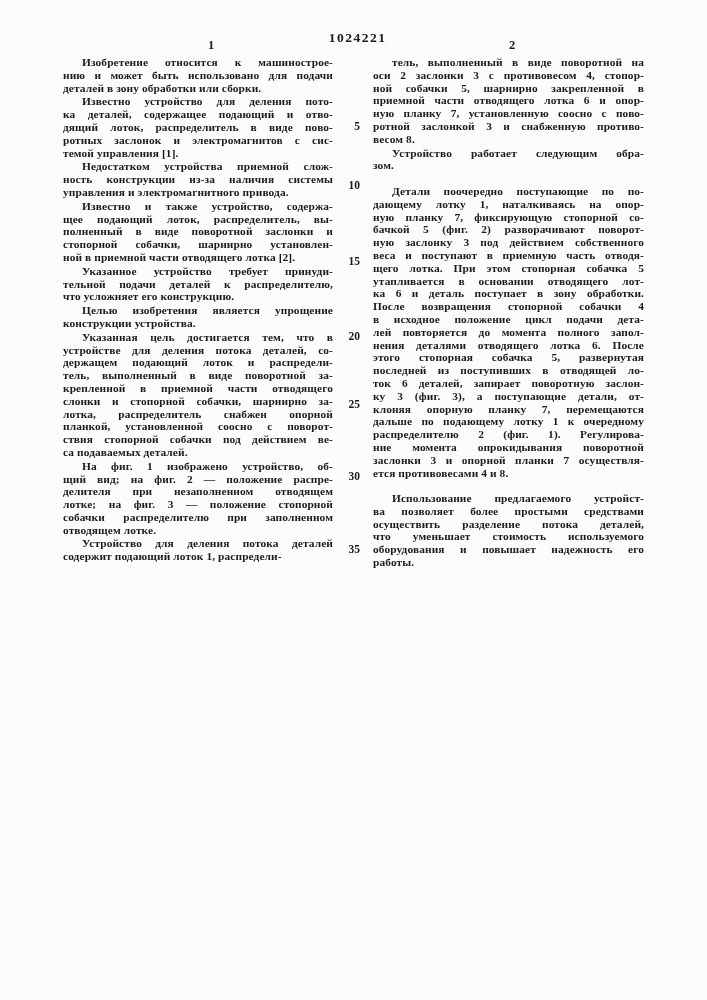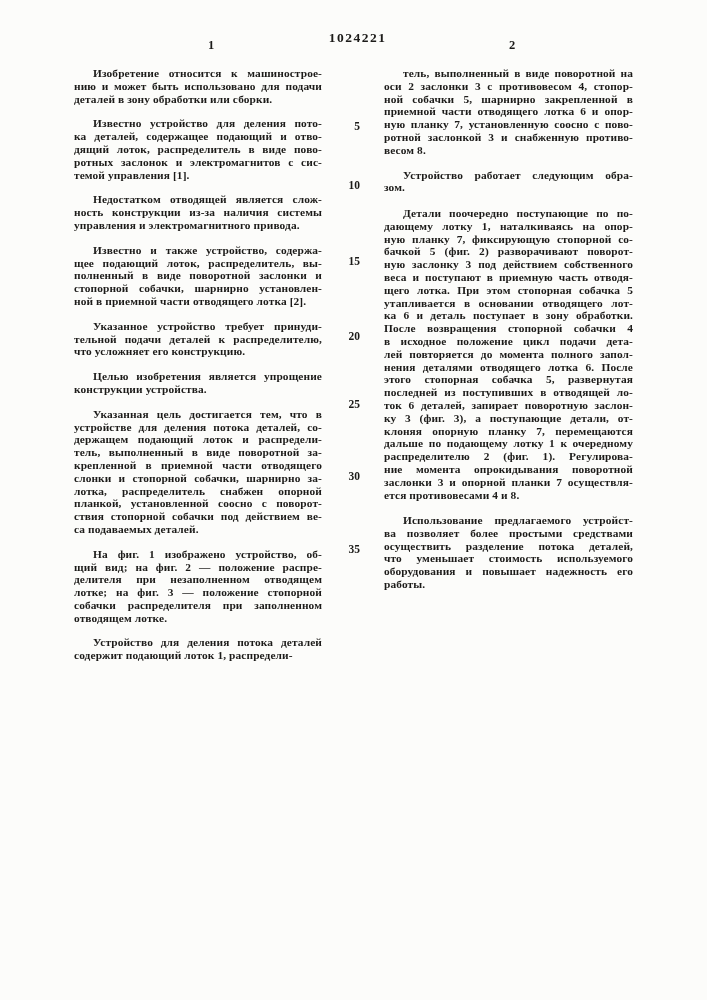--- a/index.html
+++ b/index.html
@@ -41,21 +41,21 @@
   .column {
     position: absolute;
     top: 55px;
     font-size: 11.4px;
     font-weight: 600;
     letter-spacing: 0.1px;
   }
   .left-column  { left: 62px;  width: 272px; }
   .right-column { left: 372px; width: 273px; }
 
-  .para { margin: 12px; }
+  .para { margin: 1px; }
   .para.gap-before { margin-top: 12.8px; }
 
   .line {
     line-height: 12.8px;
     height: 12.8px;
     text-align: justify;
     text-align-last: justify;
     white-space: nowrap;
   }
   .line.pl {
@@ -116,21 +116,21 @@
         <div class="line pl">деталей в зону обработки или сборки.</div>
       </div>
     <div class="para">
         <div class="line">Известно устройство для деления пото-</div>
         <div class="line">ка деталей, содержащее подающий и отво-</div>
         <div class="line">дящий лоток, распределитель в виде пово-</div>
         <div class="line">ротных заслонок и электромагнитов с сис-</div>
         <div class="line pl">темой управления [1].</div>
       </div>
     <div class="para">
-        <div class="line">Недостатком отводящей является слож-</div>
+        <div class="line">Недостатком устройства приемной слож-</div>
         <div class="line">ность конструкции из-за наличия системы</div>
         <div class="line pl">управления и электромагнитного привода.</div>
       </div>
     <div class="para">
         <div class="line">Известно и также устройство, содержа-</div>
         <div class="line">щее подающий лоток, распределитель, вы-</div>
         <div class="line">полненный в виде поворотной заслонки и</div>
         <div class="line">стопорной собачки, шарнирно установлен-</div>
         <div class="line pl">ной в приемной части отводящего лотка [2].</div>
       </div>
@@ -153,21 +153,21 @@
         <div class="line">лотка, распределитель снабжен опорной</div>
         <div class="line">планкой, установленной соосно с поворот-</div>
         <div class="line">ствия стопорной собачки под действием ве-</div>
         <div class="line pl">са подаваемых деталей.</div>
       </div>
     <div class="para">
         <div class="line">На фиг. 1 изображено устройство, об-</div>
         <div class="line">щий вид; на фиг. 2 — положение распре-</div>
         <div class="line">делителя при незаполненном отводящем</div>
         <div class="line">лотке; на фиг. 3 — положение стопорной</div>
-        <div class="line">собачки распределителя при заполненном</div>
+        <div class="line">собачки распределителю при заполненном</div>
         <div class="line pl">отводящем лотке.</div>
       </div>
     <div class="para">
         <div class="line">Устройство для деления потока деталей</div>
         <div class="line pl">содержит подающий лоток 1, распредели-</div>
       </div>
   </div>
 
   <div class="column right-column">
     <div class="para">

